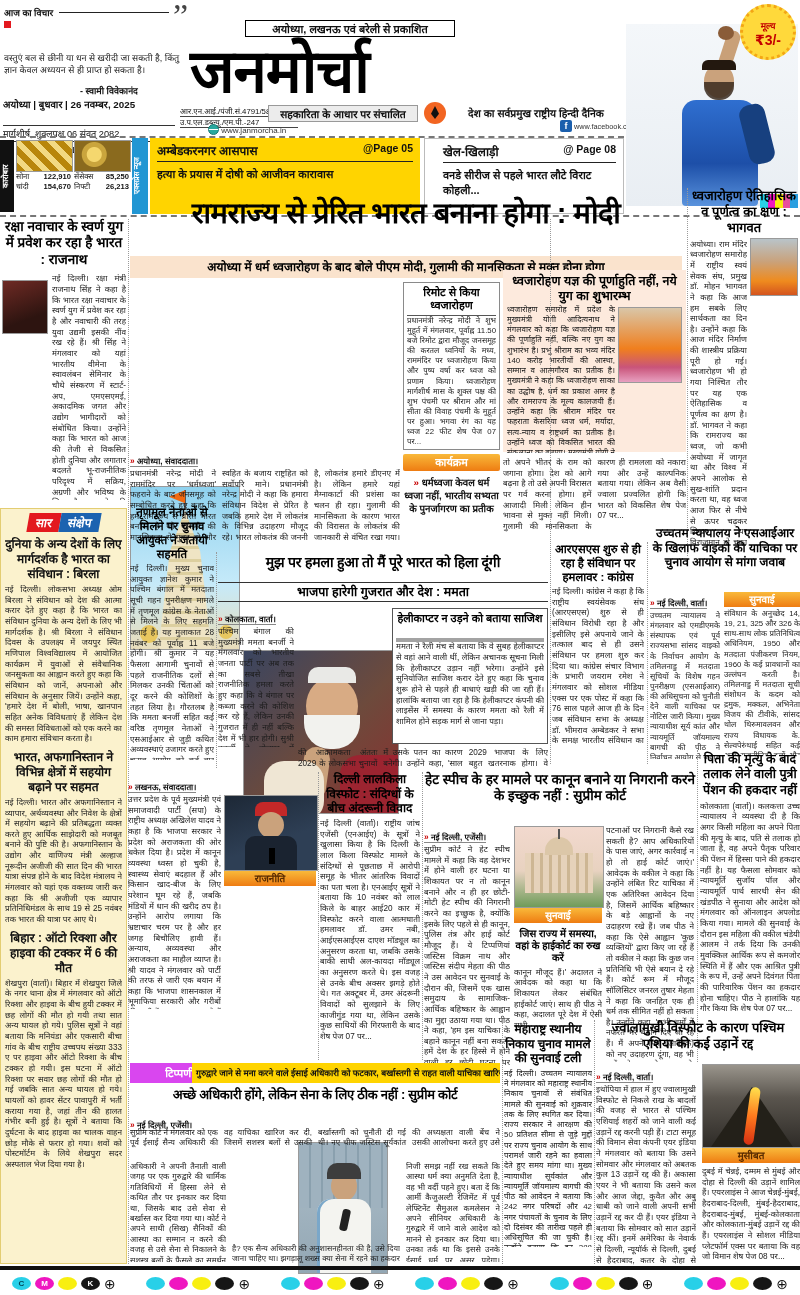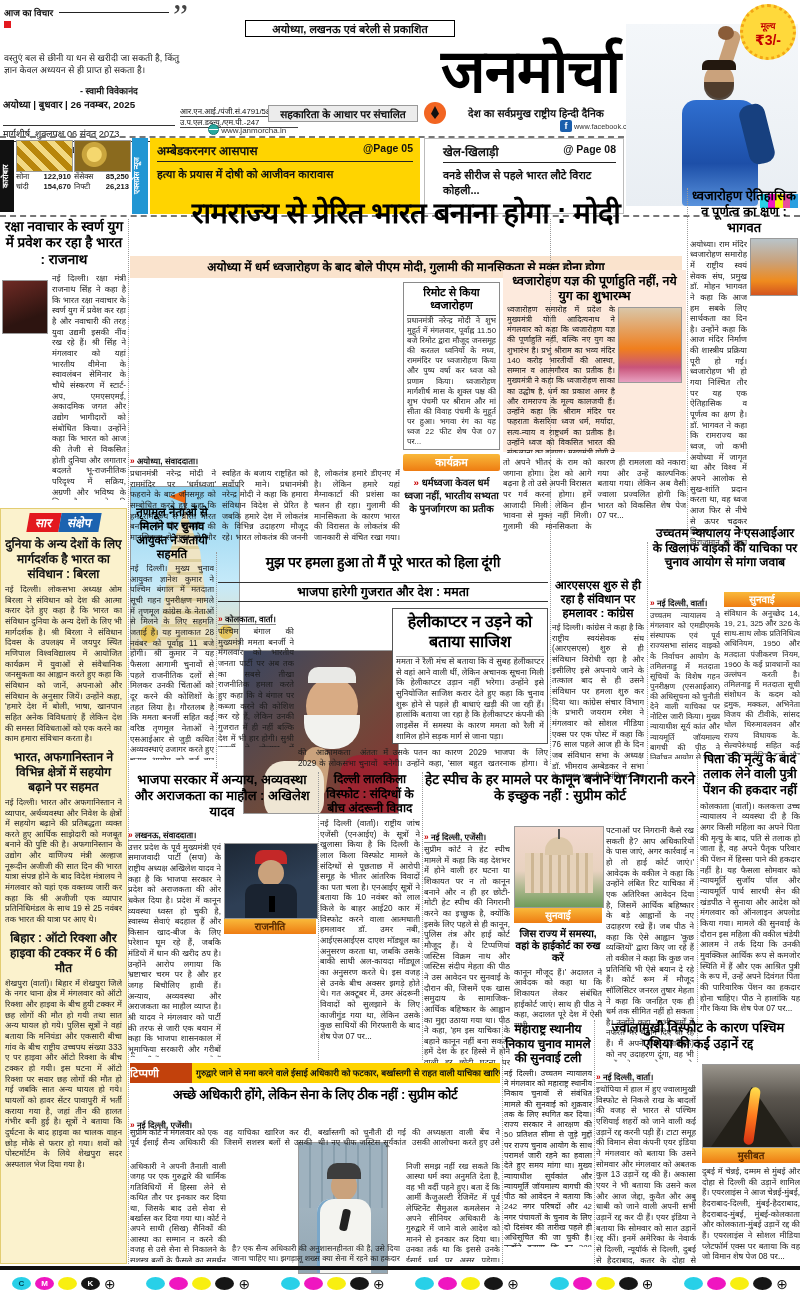--- a/index.html
+++ b/index.html
@@ -68,26 +68,26 @@
       </div>
       <div style="flex:1;border-top:1px solid #222;margin:6px 4px 0 6px;"></div>
       <div style="font-size:34px;line-height:20px;color:#444;font-family:'Liberation Serif',serif;">”</div>
     </div>
   </div>
   <div class="abs" style="left:4px;top:52px;width:188px;font-size:9px;line-height:1.35;color:#222;">वस्तुएं बल से छीनी या धन से खरीदी जा सकती है, किंतु ज्ञान केवल अध्ययन से ही प्राप्त हो सकता है।</div>
   <div class="abs" style="left:80px;top:84px;width:112px;font-size:9px;font-weight:bold;">- स्वामी विवेकानंद</div>
 
   <div class="abs" style="left:3px;top:98px;width:172px;">
     <div style="font-size:9.8px;font-weight:bold;border-bottom:1px solid #333;padding-bottom:14px;">अयोध्या | बुधवार | 26 नवम्बर, 2025</div>
-    <div style="font-size:9.2px;border-bottom:1px solid #333;padding:1px 0;">मार्गशीर्ष, शुक्लपक्ष 06 संवत् 2073</div>
+    <div style="font-size:9.2px;border-bottom:1px solid #333;padding:1px 0;">मार्गशीर्ष, शुक्लपक्ष 06 संवत् 2082</div>
     <div style="font-size:9.2px;padding-top:1px;">वर्ष : 67 | अंक : 341 | पृष्ठ : 8 |</div>
   </div>
 
   <div class="abs" style="left:245px;top:20px;width:210px;height:17px;border:1.5px solid #000;font-weight:bold;font-size:11px;text-align:center;line-height:16px;">अयोध्या, लखनऊ एवं बरेली से प्रकाशित</div>
-  <div class="abs" id="mast-title" style="left:190px;top:28px;width:430px;height:76px;font-size:60px;text-align:right;color:#000;">जनमोर्चा</div>
+  <div class="abs" id="mast-title" style="left:190px;top:28px;width:430px;height:76px;font-size:60px;text-align:left;color:#000;">जनमोर्चा</div>
 
   <div class="abs" style="left:180px;top:106px;width:118px;">
     <div style="font-size:7.8px;border-bottom:1px solid #444;">आर.एन.आई./पंजी.सं.4791/58</div>
     <div style="font-size:7.8px;border-bottom:1px solid #444;">उ.प.एल.डब्ल्यू./एम.पी.-247</div>
   </div>
   <div class="abs" style="left:208px;top:124px;font-size:8px;color:#333;">
     <span class="globe"></span>
     <span>www.janmorcha.in</span>
   </div>
 
@@ -234,47 +234,46 @@
     <div class="body" style="height:120px;">पश्चिम बंगाल की मुख्यमंत्री ममता बनर्जी ने मंगलवार को भारतीय जनता पार्टी पर अब तक का सबसे तीखा राजनीतिक हमला करते हुए कहा कि वे बंगाल पर कब्जा करने की कोशिश कर रहे हैं, लेकिन उनकी गुजरात में ही नहीं बल्कि देश में भी हार होगी। सुश्री बनर्जी ने बोलपुर में आयोजित रैली को संबोधित करते</div>
   </div>
   <div class="abs ph" style="left:298px;top:610px;width:90px;height:132px;background:linear-gradient(180deg,#aebfca 0%,#93a7b4 100%);">
     <div class="abs" style="left:0;top:0;width:100%;height:50%;background:repeating-linear-gradient(90deg,#9fb2bf 0 10px,#8aa0ae 10px 12px);"></div>
     <div class="face" style="left:32px;top:28px;width:26px;height:30px;"></div>
     <div class="abs" style="left:28px;top:20px;width:34px;height:16px;background:#3d3d3d;border-radius:10px 10px 0 0;"></div>
     <div class="abs" style="left:18px;top:56px;width:54px;height:76px;background:#f4f4f0;border-radius:14px 14px 0 0;box-shadow:inset 3px 0 0 #7aa7c9;"></div>
     <div class="abs" style="left:42px;top:66px;width:8px;height:22px;background:#222;border-radius:3px;transform:rotate(12deg);"></div>
   </div>
   <div class="abs boxed" style="left:392px;top:608px;width:156px;height:136px;padding:3px;">
-    <div class="hl" style="font-size:16px;border-bottom:1px solid #a3a3a3;padding-bottom:5px;">हेलीकाप्टर न उड़ने को बताया साजिश</div>
+    <div class="hl" style="font-size:11px;border-bottom:4px solid #a3a3a3;padding-bottom:13px;">हेलीकाप्टर न उड़ने को बताया साजिश</div>
     <div class="body" style="height:112px;">ममता ने रैली मंच से बताया कि वे सुबह हेलीकाप्टर से वहां आने वाली थीं, लेकिन अचानक सूचना मिली कि हेलीकाप्टर उड़ान नहीं भरेगा। उन्होंने इसे सुनियोजित साजिश करार देते हुए कहा कि चुनाव शुरू होने से पहले ही बाधाएं खड़ी की जा रही हैं। हालांकि बताया जा रहा है कि हेलीकाप्टर कंपनी की लाइसेंस में समस्या के कारण ममता को रैली में शामिल होने सड़क मार्ग से जाना पड़ा।</div>
   </div>
   <div class="abs body cols3" style="left:298px;top:748px;width:250px;height:22px;">की आक्रामकता अंततः 2029 के लोकसभा चुनावों में उसके पतन का कारण बनेगी। उन्होंने कहा, 'साल 2029 भाजपा के लिए बहुत खतरनाक होगा। वे सत्ता खो देंगी।' सुश्री बनर्जी ने भोजपुरी भरे लहजे में कहा, 'अगर आप मुझ पर हमला करते हैं, तो मैं पूरे भारत को हिला दूंगी। चुनावों के बाद मैं पूरे देश की यात्रा करूंगी।' चुनाव के संबंध में शेष पेज 07 पर...</div>
 
   <div class="vline" style="left:550px;top:219px;height:545px;"></div>
 
   <div class="abs" style="left:552px;top:542px;width:92px;height:222px;">
-    <div class="hl" style="font-size:11.5px;margin-top:36px;">आरएसएस शुरु से ही रहा है संविधान पर हमलावर : कांग्रेस</div>
+    <div class="hl" style="font-size:11.5px;">आरएसएस शुरु से ही रहा है संविधान पर हमलावर : कांग्रेस</div>
     <div class="body" style="height:158px;margin-top:3px;">नई दिल्ली। कांग्रेस ने कहा है कि राष्ट्रीय स्वयंसेवक संघ (आरएसएस) शुरु से ही संविधान विरोधी रहा है और इसीलिए इसे अपनाये जाने के तत्काल बाद से ही उसने संविधान पर हमला शुरु कर दिया था। कांग्रेस संचार विभाग के प्रभारी जयराम रमेश ने मंगलवार को सोशल मीडिया एक्स पर एक पोस्ट में कहा कि 76 साल पहले आज ही के दिन जब संविधान सभा के अध्यक्ष डॉ. भीमराव अम्बेडकर ने सभा के समक्ष भारतीय संविधान का मसौदा पेश किया था और इस मौके पर अत्यधिक ओजस्वी भाषण दिया था जिसे आज भी याद किया जाता है। शेष पेज 07 पर...</div>
   </div>
   <div class="vline" style="left:647px;top:542px;height:222px;"></div>
 
   <div class="abs" style="left:650px;top:526px;width:150px;">
     <div class="hl" style="font-size:12px;">उच्चतम न्यायालय ने एसआईआर के खिलाफ वाइको की याचिका पर चुनाव आयोग से मांगा जवाब</div>
   </div>
   <div class="abs" style="left:650px;top:592px;width:70px;height:166px;">
     <span class="byl mark">नई दिल्ली, वार्ता।</span>
     <div class="body" style="font-size:7.8px;height:148px;">उच्चतम न्यायालय ने मंगलवार को एमडीएमके संस्थापक एवं पूर्व राज्यसभा सांसद वाइको के निर्वाचन आयोग के तमिलनाडु में मतदाता सूचियों के विशेष गहन पुनरीक्षण (एसआईआर) की अधिसूचना को चुनौती देने वाली याचिका पर नोटिस जारी किया। मुख्य न्यायाधीश सूर्य कांत और न्यायमूर्ति जॉयमाल्य बागची की पीठ ने निर्वाचन आयोग से जवाब मांगा और मामले को अगली सुनवाई के लिए दो दिसंबर को सूचीबद्ध कर दिया। श्री वाइको ने दलील दी है कि विशेष गहन पुनरीक्षण की अधिसूचना असंवैधानिक है। उन्होंने आरोप लगाया है कि यह अधिसूचना</div>
   </div>
   <div class="abs" style="left:724px;top:592px;width:76px;height:164px;">
     <div class="cap">सुनवाई</div>
     <div class="body" style="font-size:7.8px;height:146px;margin-top:2px;">संविधान के अनुच्छेद 14, 19, 21, 325 और 326 के साथ-साथ लोक प्रतिनिधित्व अधिनियम, 1950 और मतदाता पंजीकरण नियम, 1960 के कई प्रावधानों का उल्लंघन करती है। तमिलनाडु में मतदाता सूची संशोधन के कदम को द्रमुक, मक्कल, अभिनेता विजय की टीवीके, सांसद थोल थिरुमावलवन और राज्य विधायक के. सेल्वपेरुंथाई सहित कई अन्य राजनीतिक दलों और नेताओं ने भी चुनौती दी है। इसके विपरीत, अन्नाद्रमुक इस संशोधन के समर्थन में एक आवेदन दायर किया है। इसमें शेष पेज 07 पर...</div>
   </div>
 
   <div class="abs" style="left:128px;top:772px;width:188px;">
-    <div class="hl" style="font-size:13px;">भाजपा सरकार में अन्याय, अव्यवस्था और अराजकता का माहौल : अखिलेश यादव</div>
     <div style="margin-top:4px;">
       <span class="byl mark">लखनऊ, संवाददाता।</span>
     </div>
     <div style="position:relative;">
       <div style="float:right;width:92px;margin:0 0 2px 3px;">
         <div class="ph" style="width:92px;height:74px;background:linear-gradient(160deg,#1d2836 0%,#2e3f55 60%);">
           <div class="abs" style="left:30px;top:6px;width:32px;height:14px;background:#c42828;border-radius:8px 8px 0 0;"></div>
           <div class="face" style="left:33px;top:16px;width:26px;height:26px;"></div>
           <div class="abs" style="left:20px;top:40px;width:52px;height:34px;background:#1a2330;border-radius:10px 10px 0 0;"></div>
           <div class="abs" style="left:44px;top:52px;width:6px;height:16px;background:#000;"></div>
@@ -308,21 +307,21 @@
     <div class="body" style="height:108px;margin-top:3px;">कानून मौजूद हैं।' अदालत ने आवेदक को कहा था कि शिकायत लेकर संबंधित हाईकोर्ट जाएं। साथ ही पीठ ने कहा, अदालत पूरे देश में ऐसी सभी</div>
   </div>
   <div class="abs body" style="left:606px;top:826px;width:88px;height:236px;">पटनाओं पर निगरानी कैसे रख सकती है? आप अधिकारियों के पास जाएं, अगर कार्रवाई न हो तो हाई कोर्ट जाएं।' आवेदक के वकील ने कहा कि उन्होंने लंबित रिट याचिका में एक अतिरिक्त आवेदन दिया है, जिसमें आर्थिक बहिष्कार के बड़े आह्वानों के नए उदाहरण रखे हैं। जब पीठ ने कहा कि ऐसे आह्वान 'कुछ व्यक्तियों' द्वारा किए जा रहे हैं तो वकील ने कहा कि कुछ जन प्रतिनिधि भी ऐसे बयान दे रहे हैं। कोर्ट रूम में मौजूद सॉलिसिटर जनरल तुषार मेहता ने कहा कि जनहित एक ही धर्म तक सीमित नहीं हो सकता है। उन्होंने कहा, 'सभी धर्मों में नफरत भरे बयान दिए जा रहे हैं। मैं अपने मित्र (आवेदक) को नए उदाहरण दूंगा, वह भी उन्हें जोड़कर पूरे समाज के लिए मुद्दा उठाएं।' शेष पेज 07 पर...</div>
   <div class="vline" style="left:697px;top:750px;height:312px;"></div>
 
   <div class="abs" style="left:700px;top:752px;width:100px;height:310px;">
     <div class="hl" style="font-size:12.5px;">पिता की मृत्यु के बाद तलाक लेने वाली पुत्री पेंशन की हकदार नहीं</div>
     <div class="body" style="height:246px;margin-top:4px;">कोलकाता (वार्ता)। कलकत्ता उच्च न्यायालय ने व्यवस्था दी है कि अगर किसी महिला का अपने पिता की मृत्यु के बाद, पति से तलाक हो जाता है, वह अपने पैतृक परिवार की पेंशन में हिस्सा पाने की हकदार नहीं है। यह फैसला सोमवार को न्यायमूर्ति सुजॉय पॉल और न्यायमूर्ति पार्थ सारथी सेन की खंडपीठ ने सुनाया और आदेश को मंगलवार को ऑनलाइन अपलोड किया गया। मामले की सुनवाई के दौरान इस महिला की वकील चंडेयी आलम ने तर्क दिया कि उनकी मुवक्किल आर्थिक रूप से कमजोर स्थिति में हैं और एक आश्रित पुत्री के रूप में, उन्हें अपने दिवंगत पिता की पारिवारिक पेंशन का हकदार होना चाहिए। पीठ ने हालांकि यह गौर किया कि शेष पेज 07 पर...</div>
   </div>
 
-  <div class="abs" style="left:130px;top:1063px;width:64px;height:20px;background:#c2410c;color:#fff;font-weight:bold;font-size:11px;text-align:left;line-height:20px;">टिप्पणी</div>
+  <div class="abs" style="left:130px;top:1063px;width:64px;height:20px;background:#d946ef;color:#fff;font-weight:bold;font-size:11px;text-align:right;line-height:20px;">टिप्पणी</div>
   <div class="abs" style="left:192px;top:1063px;width:308px;height:20px;background:#ffd400;font-weight:bold;font-size:8.7px;line-height:20px;white-space:nowrap;overflow:hidden;padding:0 4px;">गुरुद्वारे जाने से मना करने वाले ईसाई अधिकारी को फटकार, बर्खास्तगी से राहत वाली याचिका खारिज</div>
 
   <div class="abs hl" style="left:130px;top:1087px;width:370px;height:24px;font-size:13px;letter-spacing:-0.3px;white-space:nowrap;overflow:hidden;">अच्छे अधिकारी होंगे, लेकिन सेना के लिए ठीक नहीं : सुप्रीम कोर्ट</div>
   <div class="abs" style="left:130px;top:1114px;width:370px;height:24px;">
     <span class="byl mark">नई दिल्ली, एजेंसी।</span>
   </div>
   <div class="abs body cols4" style="left:130px;top:1128px;width:370px;height:30px;font-size:8px;">सुप्रीम कोर्ट ने मंगलवार को एक पूर्व ईसाई सैन्य अधिकारी की वह याचिका खारिज कर दी, जिसमें सशस्त्र बलों से उसकी बर्खास्तगी को चुनौती दी गई थी। नए चीफ जस्टिस सूर्यकांत की अध्यक्षता वाली बेंच ने उसकी आलोचना करते हुए उसे झगड़ालू करार दिया।</div>
   <div class="abs body" style="left:130px;top:1162px;width:96px;height:100px;font-size:8px;">अधिकारी ने अपनी तैनाती वाली जगह पर एक गुरुद्वारे की धार्मिक गतिविधियों में हिस्सा लेने से कथित तौर पर इनकार कर दिया था, जिसके बाद उसे सेवा से बर्खास्त कर दिया गया था। कोर्ट ने अपने साथी (सिख) सैनिकों की आस्था का सम्मान न करने की वजह से उसे सेना से निकालने के सशस्त्र बलों के फैसले का समर्थन किया। भले ही वह एक अच्छे अधिकारी हो सकते हैं, लेकिन भारतीय सेना के लिए वह ठीक नहीं है।</div>
 
   <div class="abs body" style="left:232px;top:1244px;width:168px;height:20px;font-size:7.8px;">है? एक सैन्य अधिकारी की अनुशासनहीनता की है, उसे दिया जाना चाहिए था। झगड़ालू शख्स क्या सेना में रहने का हकदार है?</div>

